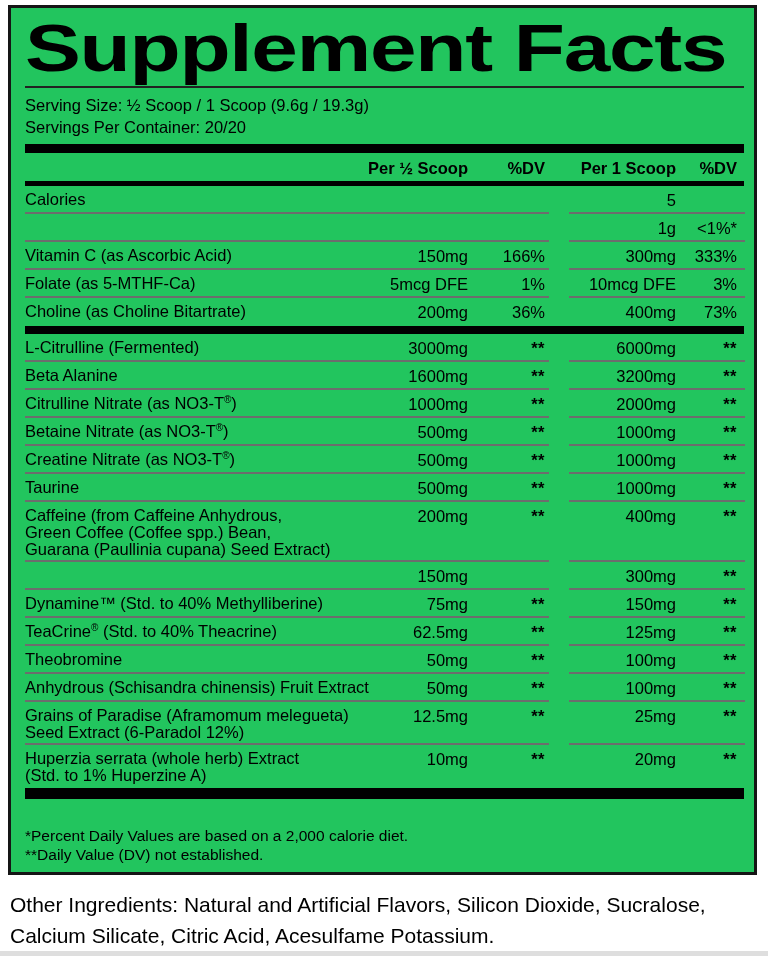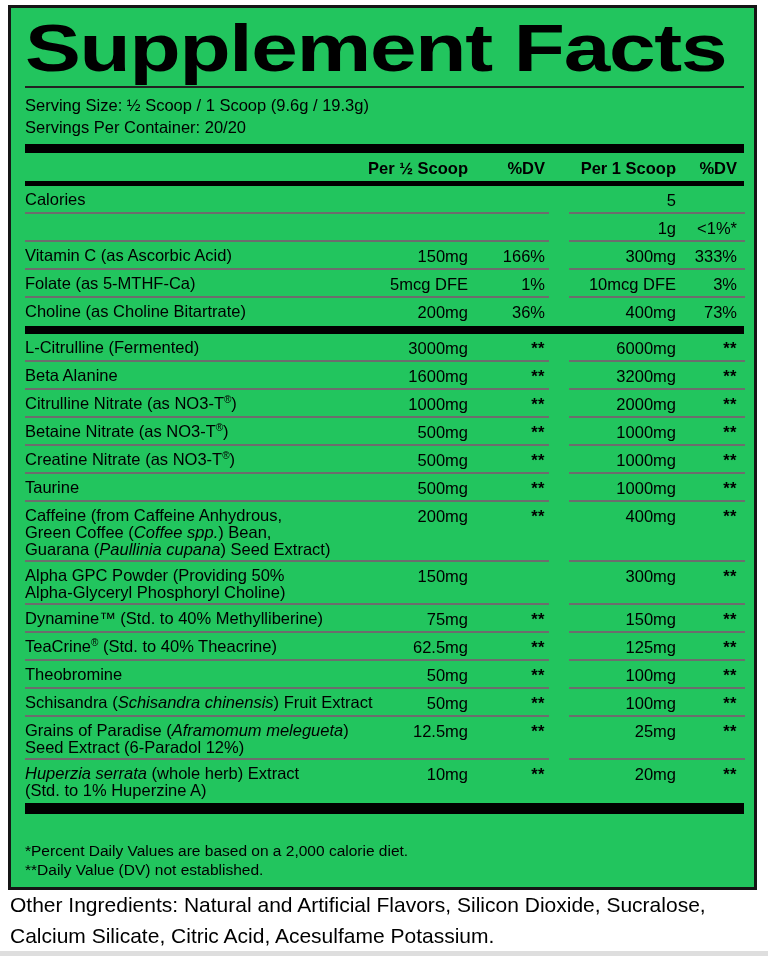--- a/index.html
+++ b/index.html
@@ -43,21 +43,21 @@
     position: relative;
     min-height: 28px;
     box-sizing: border-box;
     padding: 5px 0 4px;
   }
   .name {
     font-size: 16.5px; line-height: 17px;
     white-space: pre-line;
     max-width: 430px;
   }
-  .it { font-style: italic; }
+  .it { }
   sup { font-size: 10px; line-height: 0; }
   .val { position: absolute; top: 5px; font-size: 16.5px; white-space: nowrap; }
   .val.a1 { right: 276px; }
   .val.d1 { right: 199px; }
   .val.a2 { right: 68px; }
   .val.d2 { right: 7px; }
   .val.nd { font-weight: bold; letter-spacing: 0.5px; }
   .h-a1 { right: 276px; margin-left: 14px; } .h-d1 { right: 199px; } .h-a2 { right: 68px; } .h-d2 { right: 7px; }
   .sep { position: absolute; bottom: 0; height: 2px; background: #6d6d6d; }
   .sep-l { left: 0; width: 524px; }
@@ -197,22 +197,20 @@
 Green Coffee (</span><span class="it">Coffee spp.</span><span>) Bean,
 Guarana (</span><span class="it">Paullinia cupana</span><span>) Seed Extract)</span></div>
         <span class="val a1">200mg</span>
         <span class="val d1 nd">**</span>
         <span class="val a2">400mg</span>
         <span class="val d2 nd">**</span>
         <i class="sep sep-l"></i>
         <i class="sep sep-r"></i>
       </div>
       <div class="row">
-        <div class="name"><span>Alpha GPC Powder (Providing 50%
-Alpha-Glyceryl Phosphoryl Choline)</span></div>
         <span class="val a1">150mg</span>
         <span class="val a2">300mg</span>
         <span class="val d2 nd">**</span>
         <i class="sep sep-l"></i>
         <i class="sep sep-r"></i>
       </div>
       <div class="row">
         <div class="name"><span>Dynamine™ (Std. to 40% Methylliberine)</span></div>
         <span class="val a1">75mg</span>
         <span class="val d1 nd">**</span>
@@ -233,21 +231,21 @@
       <div class="row">
         <div class="name"><span>Theobromine</span></div>
         <span class="val a1">50mg</span>
         <span class="val d1 nd">**</span>
         <span class="val a2">100mg</span>
         <span class="val d2 nd">**</span>
         <i class="sep sep-l"></i>
         <i class="sep sep-r"></i>
       </div>
       <div class="row">
-        <div class="name"><span>Schisandra (</span><span class="it">Schisandra chinensis</span><span>) Fruit Extract</span></div>
+        <div class="name"><span>Anhydrous (</span><span class="it">Schisandra chinensis</span><span>) Fruit Extract</span></div>
         <span class="val a1">50mg</span>
         <span class="val d1 nd">**</span>
         <span class="val a2">100mg</span>
         <span class="val d2 nd">**</span>
         <i class="sep sep-l"></i>
         <i class="sep sep-r"></i>
       </div>
       <div class="row">
         <div class="name"><span>Grains of Paradise (</span><span class="it">Aframomum melegueta</span><span>)
 Seed Extract (6-Paradol 12%)</span></div>

